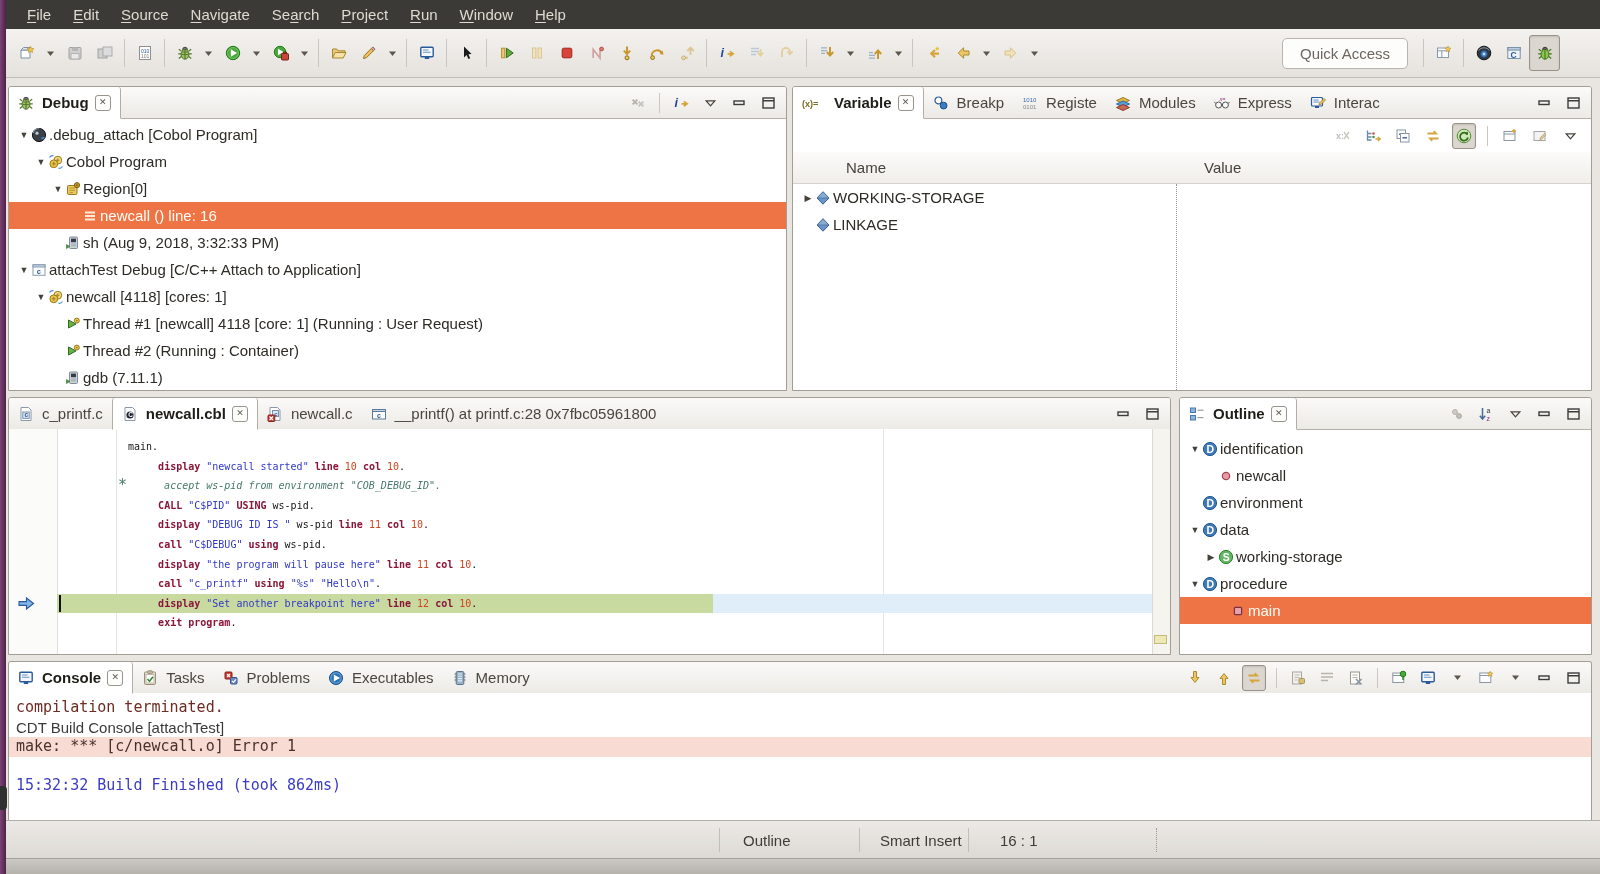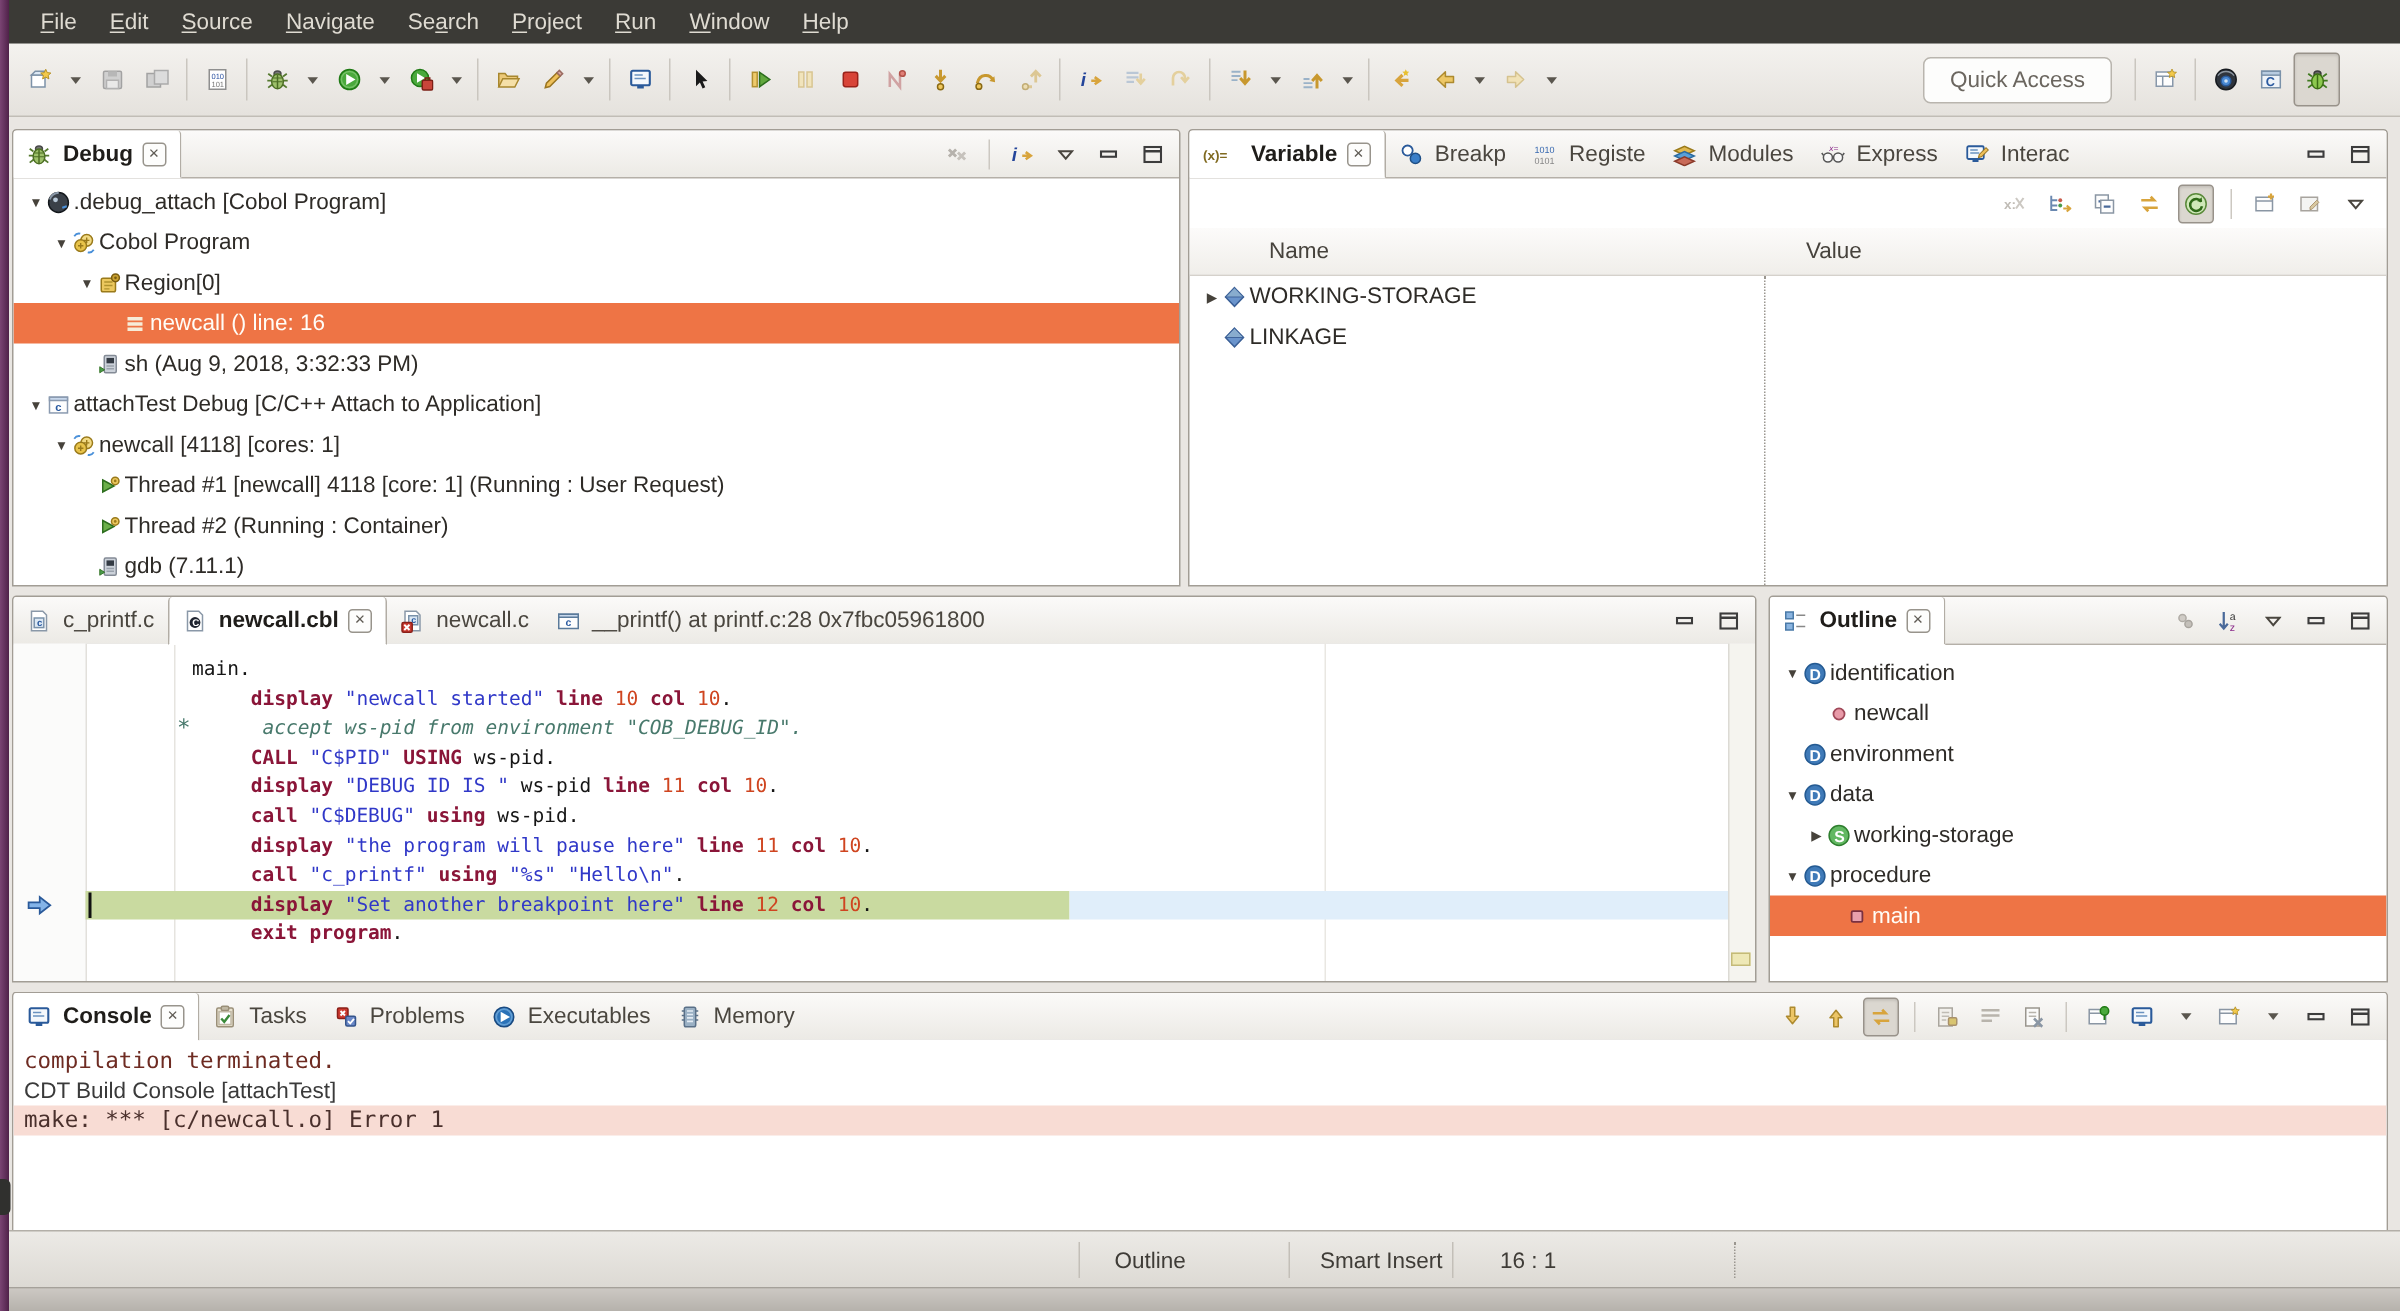--- a/index.html
+++ b/index.html
@@ -45,21 +45,21 @@
   .vbody{position:relative}
   .vdivider{position:absolute;left:383px;top:0;bottom:0;border-left:1px dotted #9a968f}
   .vrow{height:27px;display:flex;align-items:center;font-size:15px;color:#2e2b27}
   
   .editor-body{position:absolute;top:31px;left:0;right:0;bottom:0;background:#fff}
   .gutter{position:absolute;left:0;top:0;bottom:0;width:48px;background:#fbfbfa;border-right:1px solid #e2e0db}
   .seqline{position:absolute;left:107px;top:0;bottom:0;width:1px;background:#e6e4df}
   .printmargin{position:absolute;left:874px;top:0;bottom:0;width:1px;background:#e9e7e2}
   .ann-col{position:absolute;right:0;top:0;bottom:0;width:17px;background:#f5f4ef;border-left:1px solid #dcdad4}
   .ann-mark{position:absolute;right:3px;bottom:10px;width:11px;height:7px;background:#eee8b6;border:1px solid #c4ba78}
-  .code{position:absolute;left:119px;top:8px;font-family:"DejaVu Sans Mono",monospace;font-size:13px;line-height:19.6px;white-space:pre;z-index:3}
+  .code{position:absolute;left:119px;top:8px;font-family:"DejaVu Sans Mono",monospace;font-size:10px;line-height:19.6px;white-space:pre;z-index:3}
   .code .k{color:#8a1538;font-weight:bold}
   .code .s{color:#3038c8}
   .code .n{color:#cf4520}
   .code .c{color:#48796c;font-style:italic}
   .code .p{color:#151515}
   .hl-row{position:absolute;height:19.6px;z-index:1}
   .hl-green{position:absolute;left:0;top:0;bottom:0;background:#c9daa0}
   .hl-blue{position:absolute;top:0;bottom:0;background:#e0eefa}
   .cursorbar{position:absolute;width:2px;height:17px;background:#111;z-index:5}
   .ip-arrow{position:absolute;z-index:4;line-height:0}
@@ -1062,20 +1062,21 @@
             </svg>
           </span>
         </span>
       </span>
     </div>
   <div class="console-body" id="console-body">
       <div class="cline stderr">compilation terminated.</div>
       <div class="cline header">CDT Build Console [attachTest]</div>
       <div class="cline stderr-marked">make: *** [c/newcall.o] Error 1</div>
       <div class="cline blank">&nbsp;</div>
+      <div class="cline info">15:32:32 Build Finished (took 862ms)</div>
     </div>
 </div>
 
 <div class="statusbar">
   <span class="ssep" style="left:713px"></span>
   <span class="stext" style="left:737px">Outline</span>
   <span class="ssep" style="left:853px"></span>
   <span class="stext" style="left:874px">Smart Insert</span>
   <span class="ssep" style="left:962px"></span>
   <span class="stext" style="left:994px">16 : 1</span>

